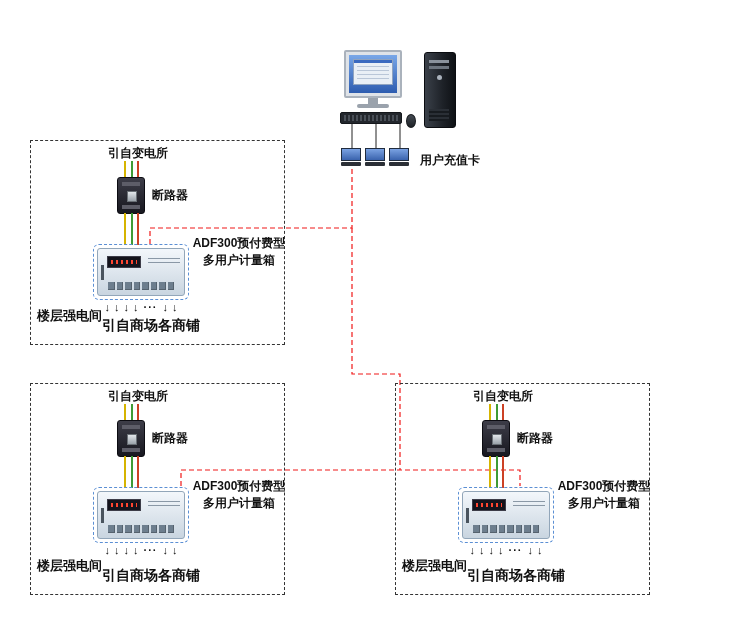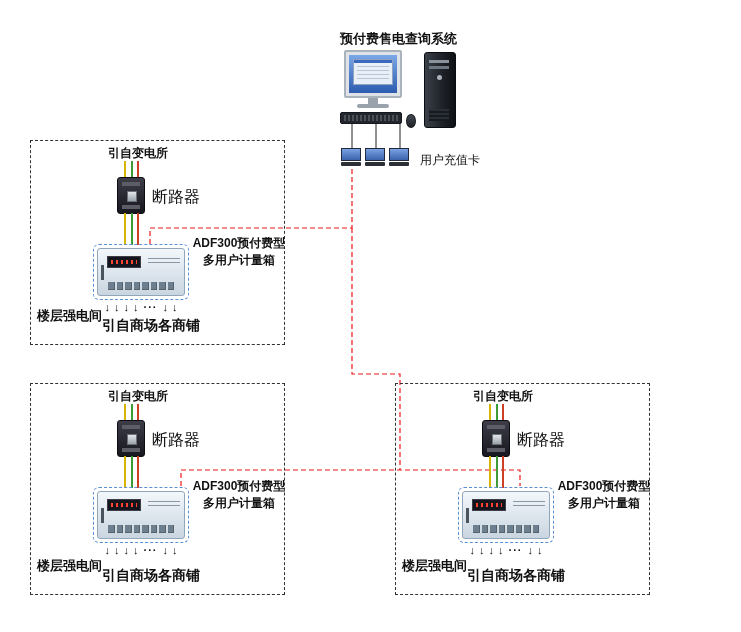--- a/index.html
+++ b/index.html
@@ -10,21 +10,21 @@
   
   #wires-svg { position:absolute; left:0; top:0; width:741px; height:632px; pointer-events:none; }
 
   
   .room { position:absolute; width:255px; border:1px dashed #333; }
   .room.r-top { left:30px; top:140px; height:205px; }
   .room.r-bl  { left:30px; top:383px; height:212px; }
   .room.r-br  { left:395px; top:383px; height:212px; }
 
   .src   { position:absolute; left:47px; top:4px; width:120px; text-align:center; font-size:12px; font-weight:bold; }
-  .brk   { position:absolute; left:121px; top:46px; font-size:16px; font-weight:normal; white-space:nowrap; }
+  .brk   { position:absolute; left:121px; top:46px; font-size:12px; font-weight:bold; white-space:nowrap; }
   .rname { position:absolute; left:6px; bottom:19px; font-size:13px; font-weight:bold; }
   .out   { position:absolute; left:52px; bottom:9px; width:136px; text-align:center; font-size:14px; font-weight:bold; }
 
   .wires { position:absolute; left:93px; width:15px; display:flex; justify-content:space-between; }
   .wires-top { top:20px; height:17px; }
   .wires-bot { top:72px; height:32px; }
   .wires i { width:2px; height:100%; display:block; }
   .w1 { background:#d6b400; } .w2 { background:#3f9b35; } .w3 { background:#cc4125; }
 
   .breaker { position:absolute; left:86px; top:36px; width:28px; height:37px;
@@ -85,41 +85,40 @@
   .keyboard::after { content:""; position:absolute; left:3px; right:3px; top:2px; bottom:2px;
               background:repeating-linear-gradient(90deg,#4a5058 0 2px,rgba(0,0,0,0) 2px 4px); }
   .mouse { position:absolute; left:406px; top:114px; width:10px; height:14px; border-radius:5px/7px;
            background:linear-gradient(180deg,#454b53,#1e2227); border:1px solid #14171b; }
 
   
   .readers { position:absolute; left:341px; top:148px; display:flex; gap:4px; }
   .reader  { width:20px; height:18px; position:relative; }
   .reader .rscreen { height:13px; background:linear-gradient(180deg,#7aa2e2,#3a63ad); border:1px solid #202c3e; }
   .reader .rbase   { height:4px; margin-top:1px; background:#2b2f36; border-radius:1px; }
-  .readers-label { position:absolute; left:420px; top:152px; font-size:12px; font-weight:normal; white-space:nowrap; }
+  .readers-label { position:absolute; left:420px; top:152px; font-size:12px; font-weight:bold; white-space:nowrap; }
 </style>
 </head>
 <body>
 
 <div id="canvas">
 
   <svg id="wires-svg" viewBox="0 0 741 632">
     <g stroke="#222" stroke-width="1" fill="none">
       <path d="M352 124 L352 148"></path>
       <path d="M376 124 L376 148"></path>
       <path d="M400 124 L400 148"></path>
     </g>
     <g stroke="#f01818" stroke-width="1.2" stroke-dasharray="5 3" fill="none">
       <path d="M150 244 L150 228 L352 228 L352 167"></path>
       <path d="M352 228 L352 374 L400 374 L400 470"></path>
       <path d="M181 486 L181 470 L520 470 L520 486"></path>
     </g>
   </svg>
 
-  <div class="title">预付费售电查询系统</div>
   <div class="monitor">
     <div class="screen">
         <div class="win"></div>
       </div>
   </div>
   <div class="neck"></div>
   <div class="mbase"></div>
   <div class="tower">
     <i class="slot1"></i>
       <i class="slot2"></i>

